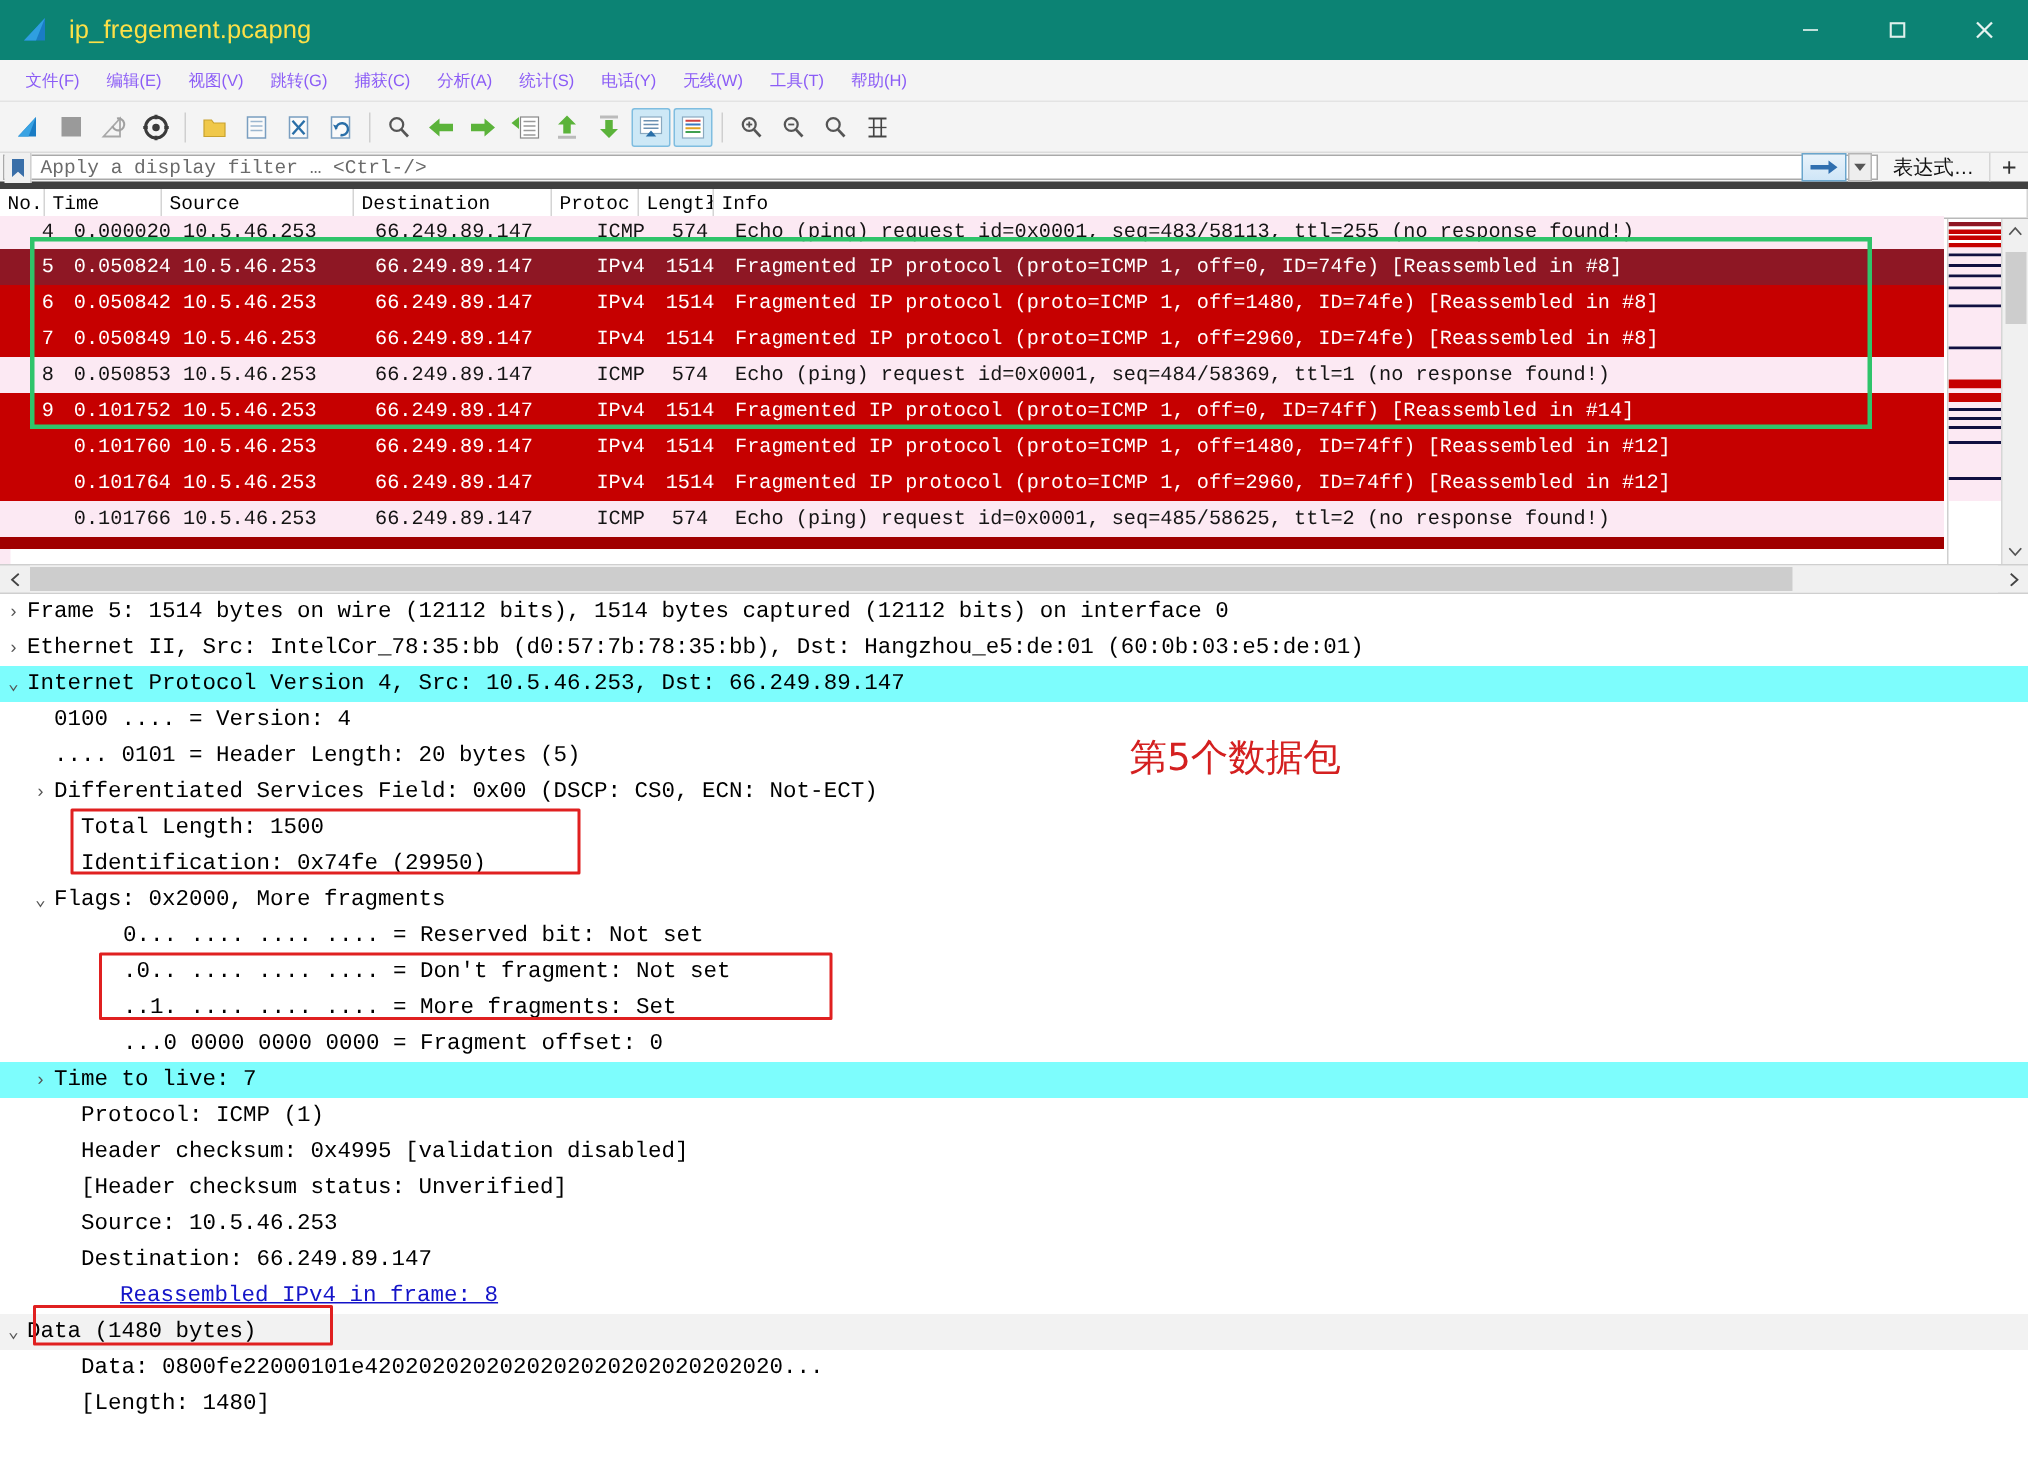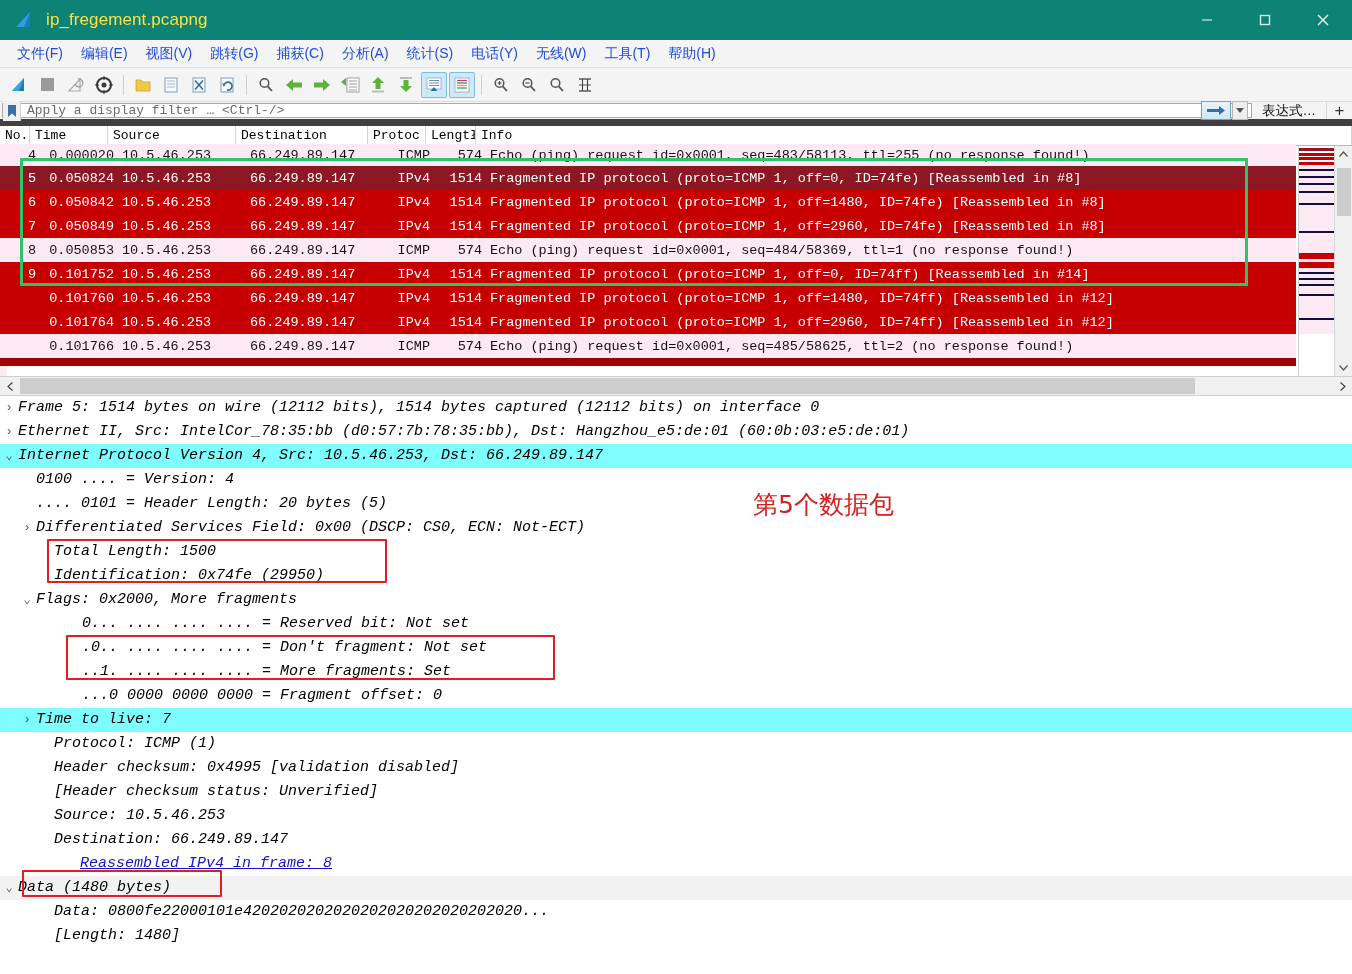--- a/index.html
+++ b/index.html
@@ -50,22 +50,22 @@
 
   
   .menubar {
     height: 28px;
     background: #f4f4f4;
     border-bottom: 1px solid #e3e3e3;
     display: flex; align-items: center;
     padding-left: 8px;
   }
   .menu-item {
-    font-size: 14px;
-    color: #1d4ed8;
+    font-size: 11px;
+    color: #8b5cf6;
     padding: 2px 9px;
     white-space: nowrap;
     font-family: "Liberation Sans", sans-serif;
   }
 
   
   .toolbar {
     height: 34px;
     background: #f4f4f4;
     border-bottom: 1px solid #dcdcdc;
@@ -81,21 +81,21 @@
   .tb-btn.active { background: #cde8f6; border: 1px solid #7fbde0; }
   .tb-sep {
     width: 1px; height: 20px; background: #cfcfcf; margin: 0 5px;
   }
 
   
   .filterbar {
     height: 24px;
     background: #f4f4f4;
     display: flex; align-items: stretch;
-    border-bottom: 7px solid #404040;
+    border-bottom: 5px solid #404040;
   }
   .filter-input-wrap {
     flex: 1;
     display: flex; align-items: center;
     background: #ffffff;
     border: 1px solid #a9a9a9;
     margin: 1px 0 1px 2px;
     position: relative;
   }
   .filter-bookmark {
@@ -178,21 +178,21 @@
   .prow .c {
     overflow: hidden;
     white-space: nowrap;
     padding: 0 4px;
   }
   .c-no   { width: 40px;  text-align: right; }
   .c-time { width: 78px;  text-align: right; }
   .c-src  { width: 128px; text-align: left; padding-left: 6px;}
   .c-dst  { width: 128px; text-align: left; padding-left: 6px;}
   .c-proto{ width: 60px;  text-align: right; padding-left: 4px;}
-  .c-len  { width: 52px;  text-align: right; }
+  .c-len  { width: 52px;  text-align: center; }
   .c-info { flex: 1; text-align: left; padding-left: 9px;}
 
   .row-icmp      { background: #fce9f3; color: #141414; }
   .row-ipv4      { background: #c60000; color: #ffffff; }
   .row-selected  { background: #8e1724; color: #ffffff; }
 
   
   .plist-leftstrip {
     position: absolute; left: 0; top: 20px;
     width: 7px; height: 230px;
@@ -266,21 +266,21 @@
     display: flex; align-items: center;
     white-space: nowrap;
     padding-left: 0;
   }
   .dline.hl { background: #7dfdfd; }
   .twisty {
     width: 18px; min-width:18px;
     display:flex; align-items:center; justify-content:center;
     color: #555; font-size: 12px;
   }
-  .dtext { white-space: pre; font-style: italic; }
+  .dtext { white-space: pre; }
   .dlink {
     color: #1414c8;
     text-decoration: underline;
   }
 
   
   .ann-red {
     position: absolute;
     border: 2px solid #e02020;
     pointer-events: none;

